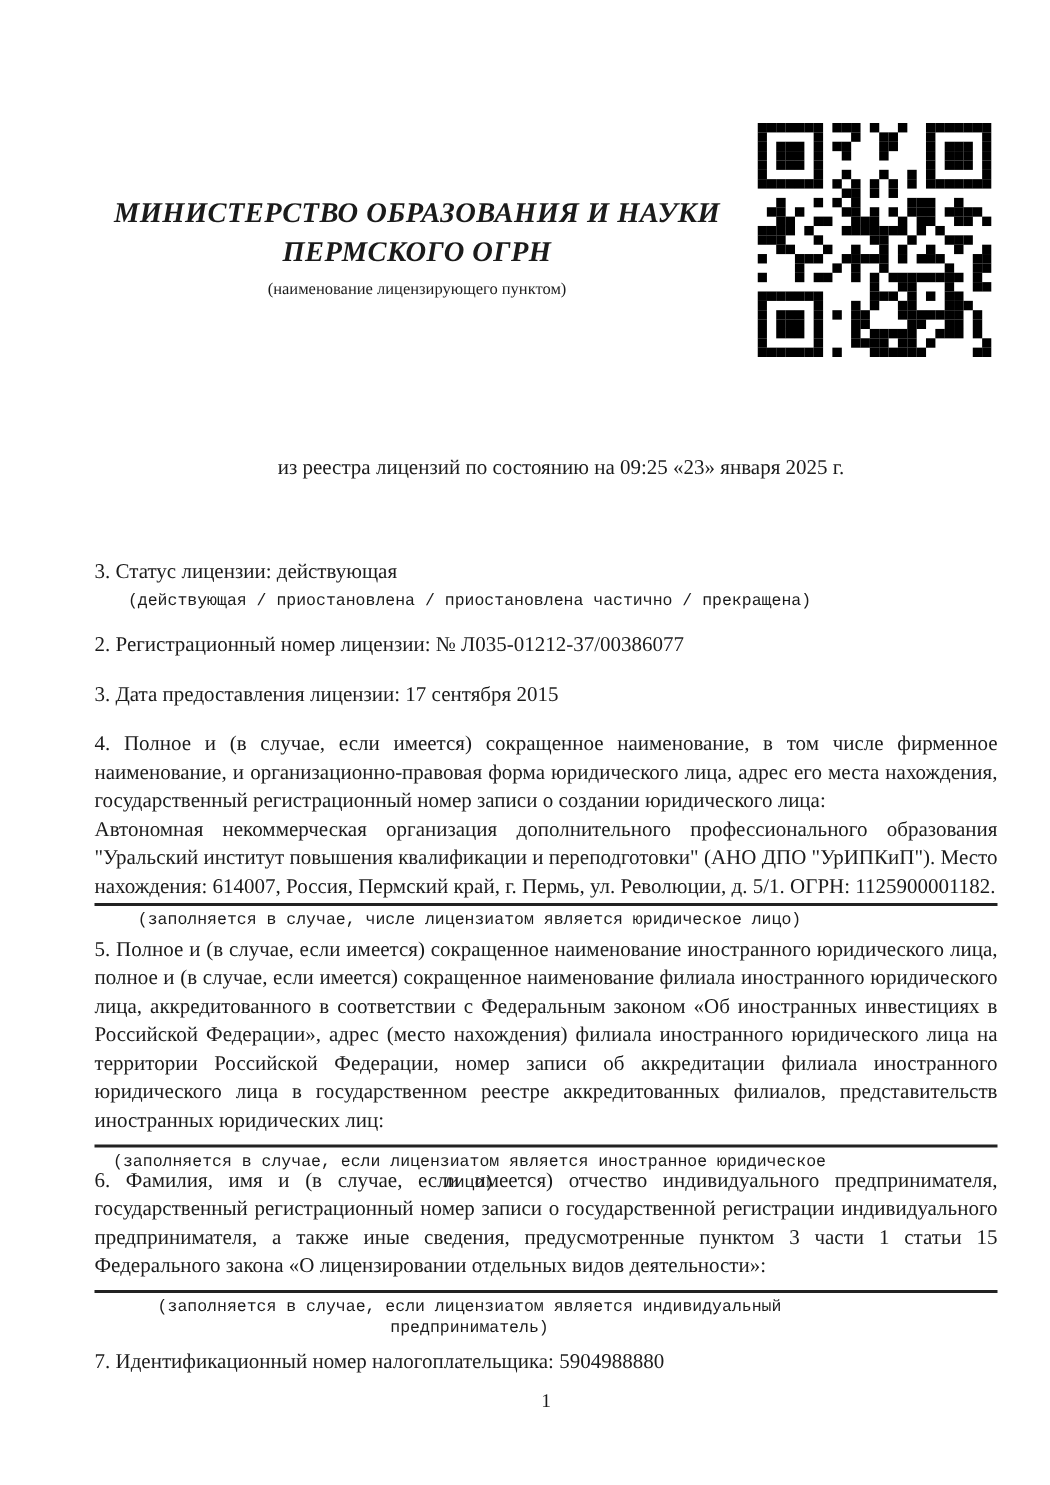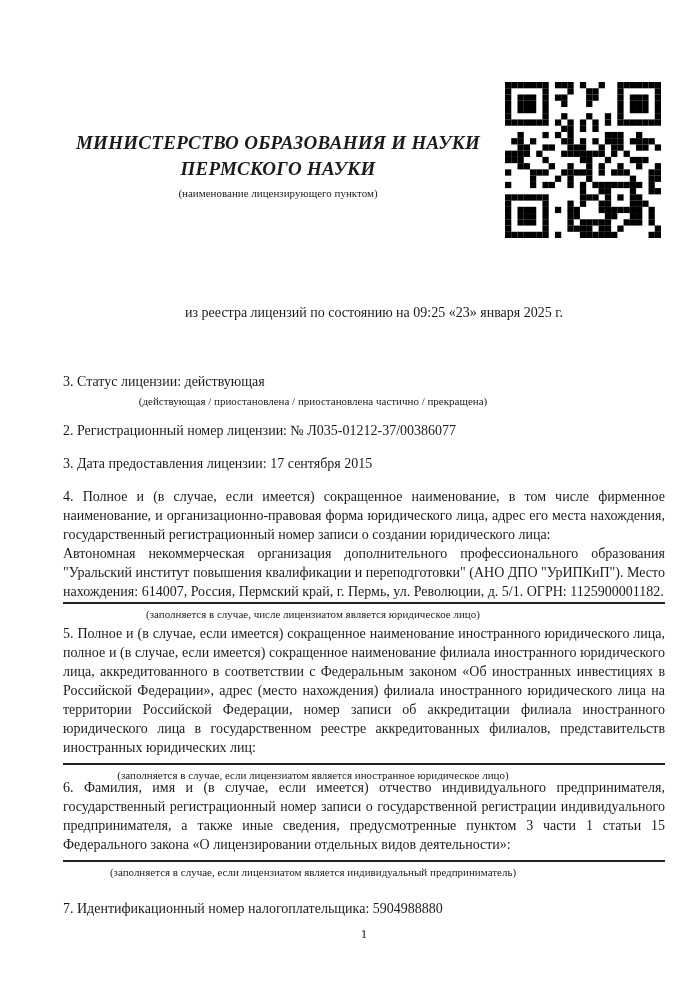--- a/index.html
+++ b/index.html
@@ -60,38 +60,39 @@
   .q { text-align: justify; }
   .rule { border-top: 2px solid #222222; }
   .rule.spaced { margin-top: 6px; }
   .rule.tight { margin-top: 1px; }
   .caption {
     font-size: 11px;
     line-height: 14px;
     text-align: center;
     padding-right: 102px;
     margin-top: 3px;
+    font-family: Liberation Mono, monospace;
   }
   .page-number {
     position: absolute;
     left: 63px;
     width: 602px;
     top: 926px;
     text-align: center;
     font-size: 13px;
   }
 </style>
 </head>
 <body>
 
 <div class="page">
 
   <div class="header-text">
     <div class="ministry">МИНИСТЕРСТВО ОБРАЗОВАНИЯ И НАУКИ</div>
-    <div class="ministry">ПЕРМСКОГО НАУКИ</div>
+    <div class="ministry">ПЕРМСКОГО ОГРН</div>
     <div class="header-sub">(наименование лицензирующего пунктом)</div>
   </div>
 
   <div class="qr">
     <svg id="qr-svg" viewBox="0 0 156 156" xmlns="http://www.w3.org/2000/svg" aria-hidden="true" style="fill: rgb(0, 0, 0);">
         <rect x="0.00" y="0.00" width="6.29" height="6.29"></rect>
         <rect x="6.24" y="0.00" width="6.29" height="6.29"></rect>
         <rect x="12.48" y="0.00" width="6.29" height="6.29"></rect>
         <rect x="18.72" y="0.00" width="6.29" height="6.29"></rect>
         <rect x="24.96" y="0.00" width="6.29" height="6.29"></rect>

